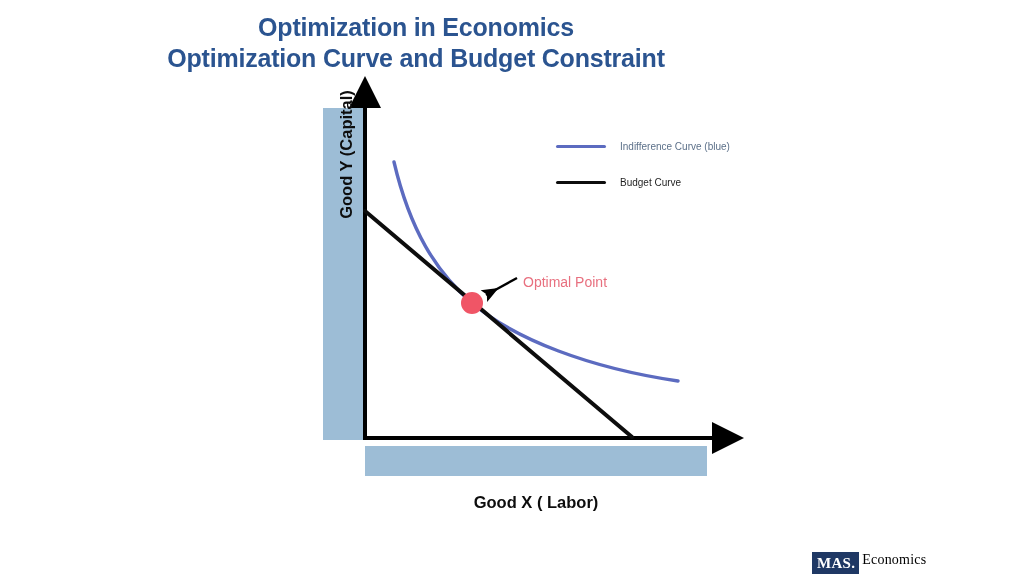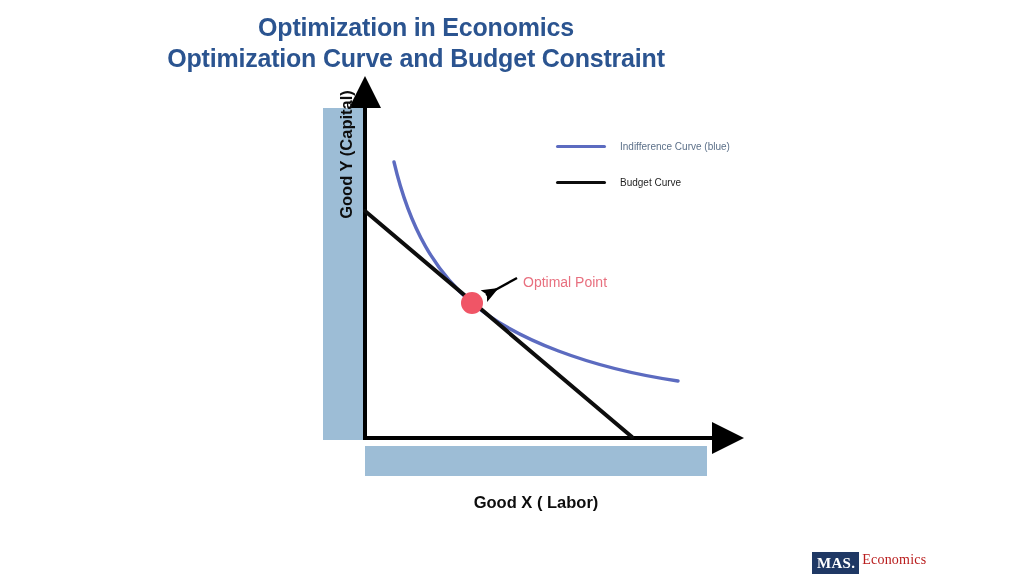--- a/index.html
+++ b/index.html
@@ -125,21 +125,21 @@
     font-family: "Liberation Serif", serif;
     font-weight: bold;
     font-size: 15px;
     line-height: 20px;
     padding: 1px 4px 1px 5px;
     letter-spacing: 0.3px;
   }
   #brand-word {
     font-family: "Liberation Serif", serif;
     font-size: 14px;
-    color: #b91c1c;
+    color: #000000;
     margin-left: 3px;
     letter-spacing: 0.2px;
   }
 </style>
 </head>
 <body>
 
 <div id="title-block">
   <div class="title-line">Optimization in Economics</div>
   <div class="title-line">Optimization Curve and Budget Constraint</div>

